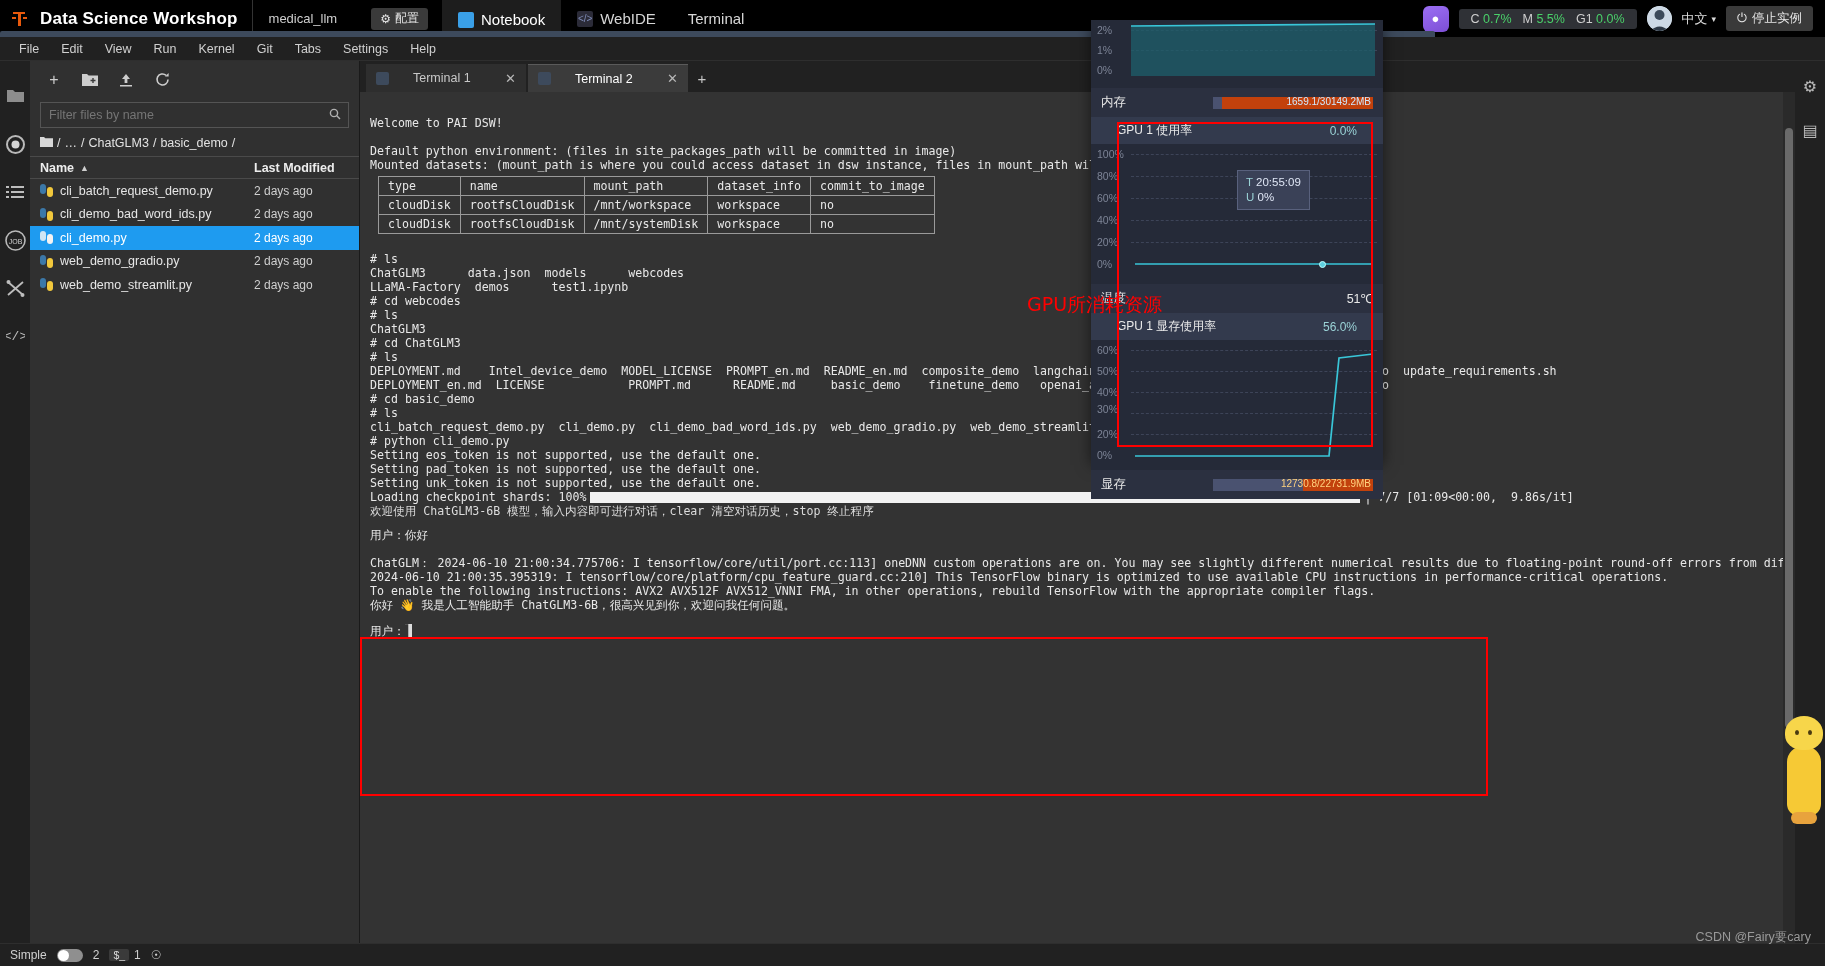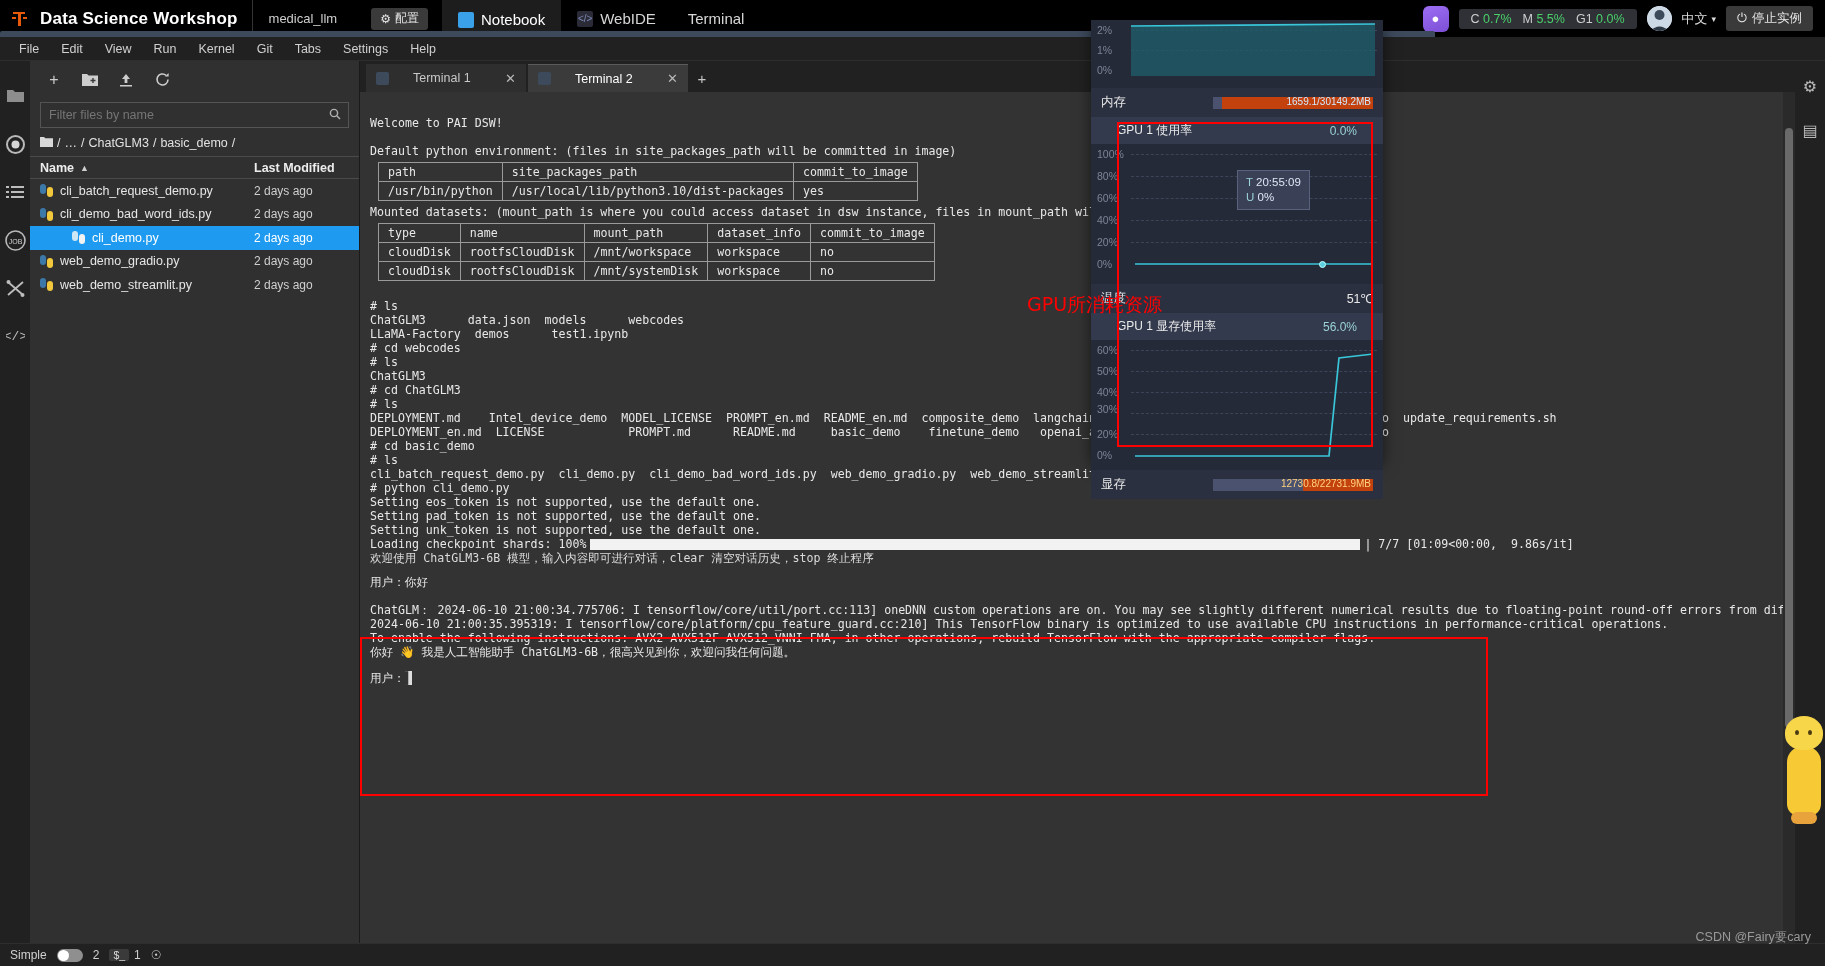--- a/index.html
+++ b/index.html
@@ -77,21 +77,21 @@
     height:23px; align-items:center; }
   .fb-head .c1 { flex:1; color:#ededed; font-size:12.5px; font-weight:bold; padding-left:10px;
     display:flex; align-items:center; gap:6px; }
   .fb-head .c2 { width:105px; color:#ededed; font-size:12.5px; font-weight:bold; }
   .sortarrow { color:#cfcfcf; font-size:9px; }
   .frow { display:flex; align-items:center; height:23.5px; cursor:pointer; }
   .frow .n { flex:1; display:flex; align-items:center; gap:7px; padding-left:10px;
     color:#e6e6e6; font-size:12.5px; }
   .frow .m { width:105px; color:#cfcfcf; font-size:12px; }
   .frow.sel { background:#1e9bf0; }
-  .frow.sel .n, .frow.sel .m { color:#fff;margin-left:32px; }
+  .frow.sel .n, .frow.sel .m { color:#fff; }
   .pyico { width:13px; height:13px; position:relative; display:inline-block; }
   .pyico:before, .pyico:after { content:""; position:absolute; width:6px; height:10px;
     border-radius:3px; }
   .pyico:before { background:#3c78a8; left:0; top:0; }
   .pyico:after { background:#f2c83c; right:0; bottom:0; }
   .frow.sel .pyico:before { background:#cfe6f5; }
   .frow.sel .pyico:after { background:#f3f3f3; }
 
   
   .mainarea { position:absolute; left:360px; top:61px; width:1435px; height:882px;
@@ -416,34 +416,20 @@
       </div>
       <div class="tab-add">+</div>
     </div>
 
     <div class="term">
       <div class="term-inner">
         <pre class="tl">Welcome to PAI DSW!</pre>
         <pre class="tl" style="height:14px;"></pre>
         <pre class="tl">Default python environment: (files in site_packages_path will be committed in image)</pre>
 
-        <table class="tb">
-          <tbody>
-              <tr>
-            <td>path</td>
-            <td>site_packages_path</td>
-            <td>commit_to_image</td>
-          </tr>
-          <tr>
-            <td>/usr/bin/python</td>
-            <td>/usr/local/lib/python3.10/dist-packages</td>
-            <td>yes</td>
-          </tr>
-        </tbody>
-          </table>
 
         <pre class="tl">Mounted datasets: (mount_path is where you could access dataset in dsw instance, files in mount_path will not be committed in image)</pre>
 
         <table class="tb">
           <tbody>
               <tr>
             <td>type</td>
             <td>name</td>
             <td>mount_path</td>
             <td>dataset_info</td>

